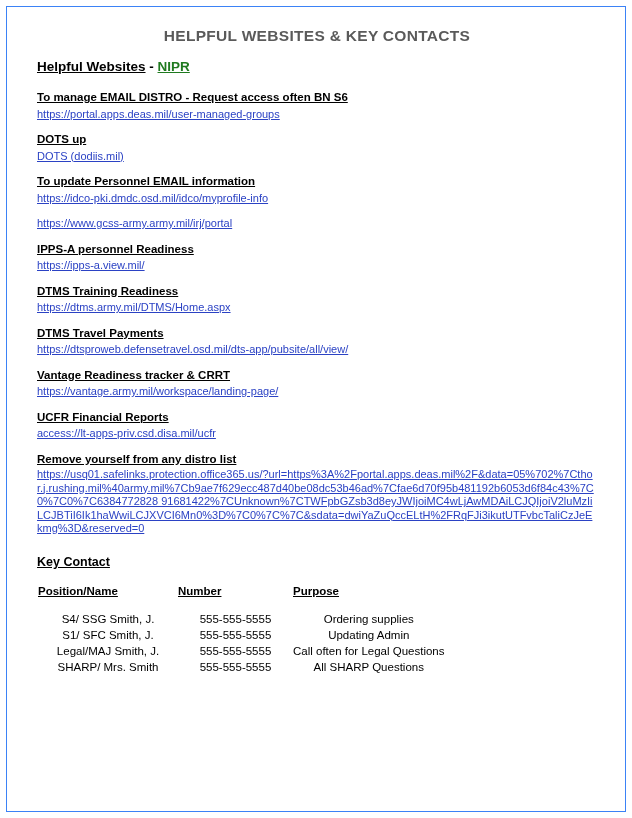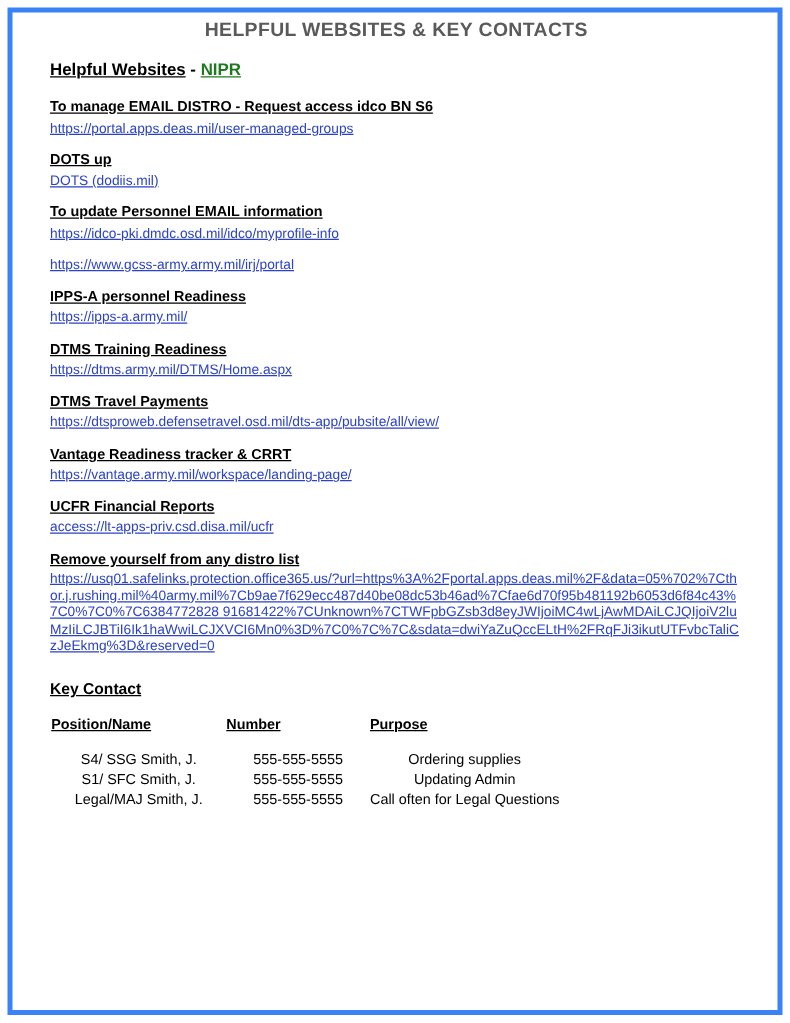--- a/index.html
+++ b/index.html
@@ -19,23 +19,23 @@
     box-sizing: border-box;
     width: 632px;
     height: 818px;
     padding: 6px;
     background: #ffffff;
   }
   .sheet {
     box-sizing: border-box;
     width: 100%;
     height: 100%;
-    border: 4px solid #3b82f6;
+    border: 1px solid #3b82f6;
     background: #ffffff;
-    padding: 0 28px 10px 30px;
+    padding: 14px 28px 10px 30px;
     overflow: hidden;
   }
   .doc-title {
     text-align: center;
     font-size: 15.5px;
     font-weight: bold;
     color: #5a5a5a;
     letter-spacing: 0.3px;
     margin: 6px 0 14px 0;
   }
@@ -113,41 +113,41 @@
 <div class="page">
   <div class="sheet">
 
     <div class="doc-title">HELPFUL WEBSITES &amp; KEY CONTACTS</div>
 
     <div class="section-heading">
       <span class="und">Helpful Websites</span><span class="dash"> - </span><span class="nipr">NIPR</span>
     </div>
 
     <div class="link-block">
-      <div class="link-label">To manage EMAIL DISTRO - Request access idco BN S6</div>
+      <div class="link-label">To manage EMAIL DISTRO - Request access often BN S6</div>
       <a class="link-url">https://portal.apps.deas.mil/user-managed-groups</a>
     </div>
 
     <div class="link-block">
       <div class="link-label">DOTS up</div>
       <a class="link-url">DOTS (dodiis.mil)</a>
     </div>
 
     <div class="link-block">
       <div class="link-label">To update Personnel EMAIL information</div>
       <a class="link-url">https://idco-pki.dmdc.osd.mil/idco/myprofile-info</a>
     </div>
 
     <div class="link-block">
       <a class="link-url">https://www.gcss-army.army.mil/irj/portal</a>
     </div>
 
     <div class="link-block">
       <div class="link-label">IPPS-A personnel Readiness</div>
-      <a class="link-url">https://ipps-a.army.mil/</a>
+      <a class="link-url">https://ipps-a.view.mil/</a>
     </div>
 
     <div class="link-block">
       <div class="link-label">DTMS Training Readiness</div>
       <a class="link-url">https://dtms.army.mil/DTMS/Home.aspx</a>
     </div>
 
     <div class="link-block">
       <div class="link-label">DTMS Travel Payments</div>
       <a class="link-url">https://dtsproweb.defensetravel.osd.mil/dts-app/pubsite/all/view/</a>
@@ -187,17 +187,22 @@
         <tr>
           <td>S1/ SFC Smith, J.</td>
           <td>555-555-5555</td>
           <td>Updating Admin</td>
         </tr>
         <tr>
           <td>Legal/MAJ Smith, J.</td>
           <td>555-555-5555</td>
           <td>Call often for Legal Questions</td>
         </tr>
+        <tr>
+          <td>SHARP/ Mrs. Smith</td>
+          <td>555-555-5555</td>
+          <td>All SHARP Questions</td>
+        </tr>
       </tbody>
     </table>
 
   </div>
 </div>
 
 </body></html>

